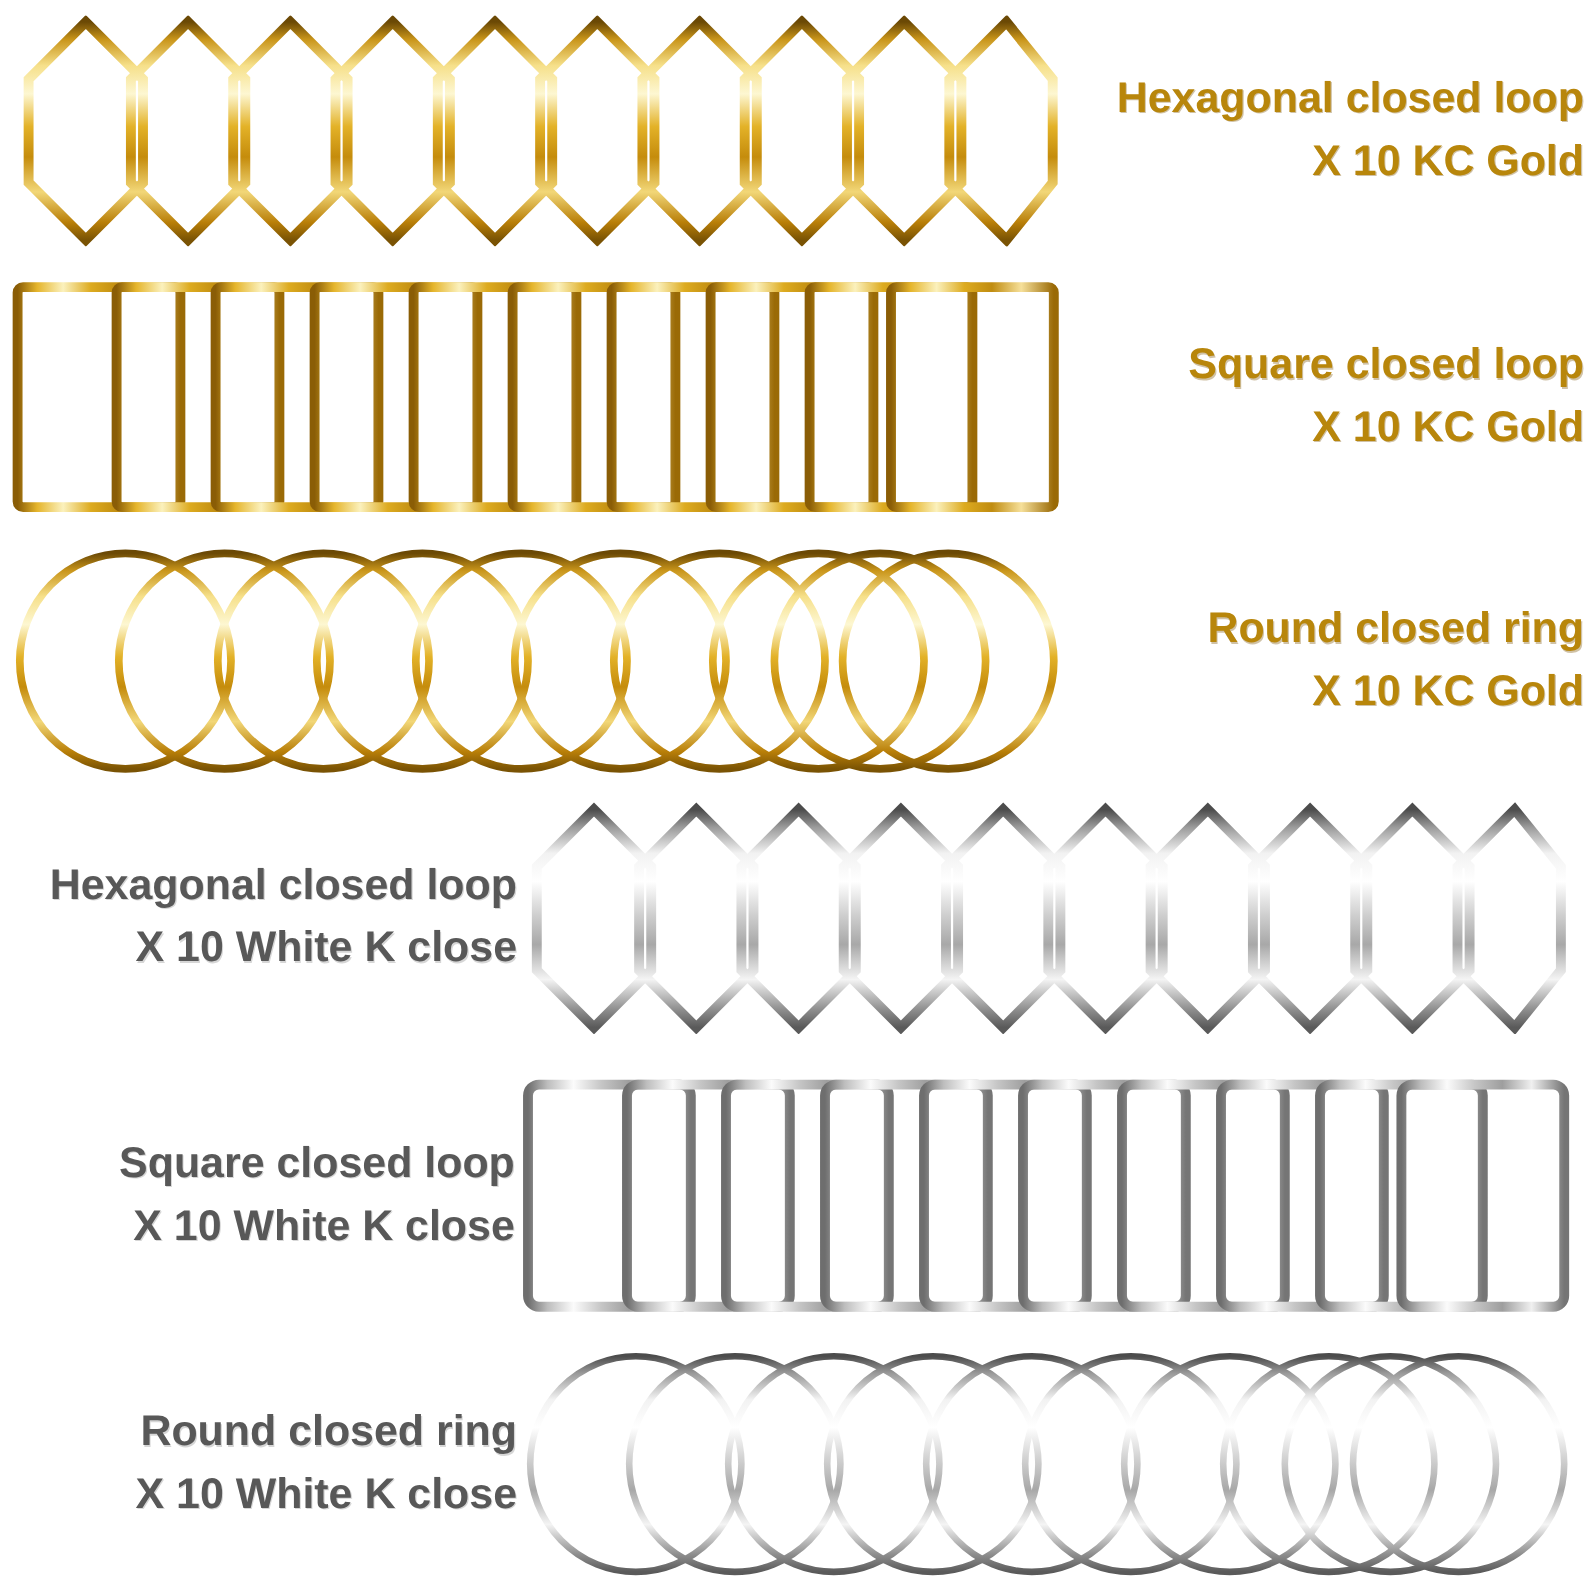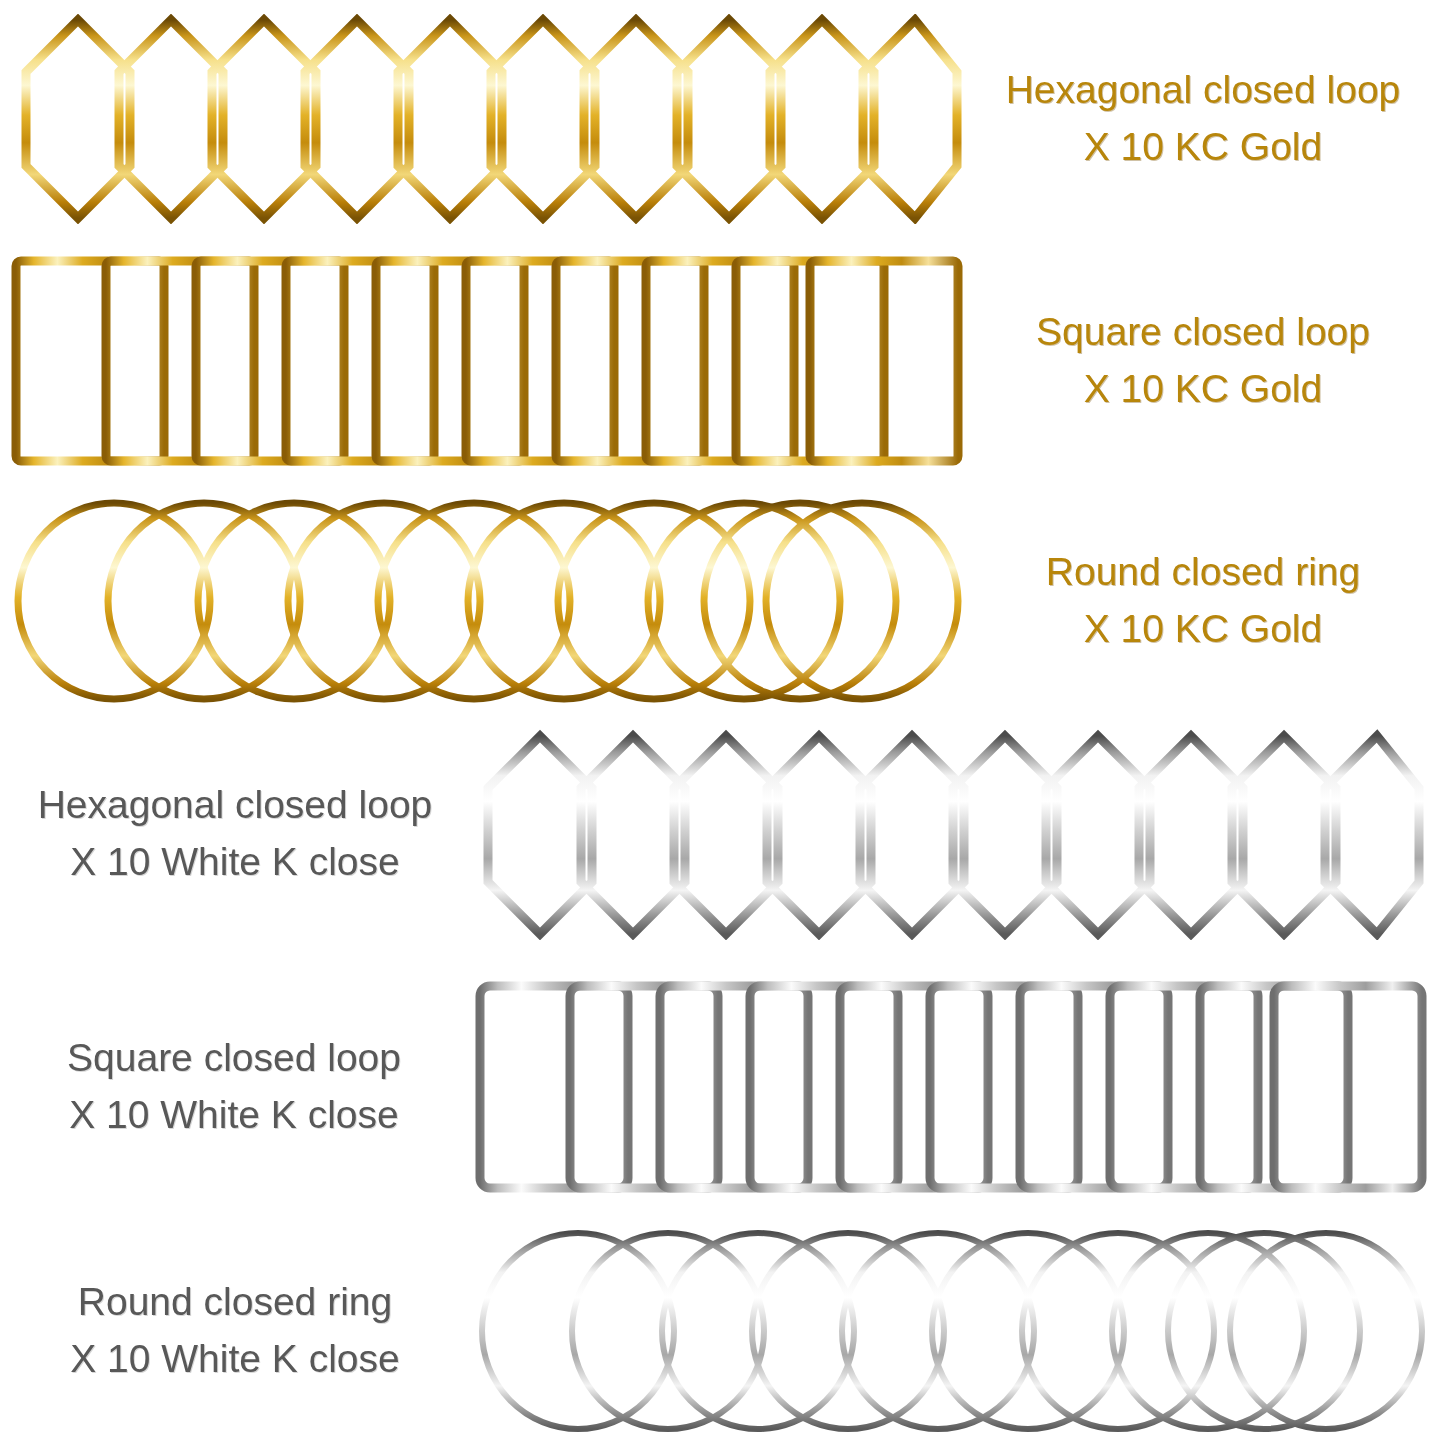--- a/index.html
+++ b/index.html
@@ -29,23 +29,23 @@
 
   .art {
     position: relative;
     flex: none;
   }
   .art svg { display: block; }
 
   
   .label {
     flex: none;
-    text-align: center;
+    text-align: right;
     line-height: 1.45;
-    font-weight: normal;
+    font-weight: bold;
     white-space: nowrap;
   }
   .label .line {
     display: block;
   }
   .label.gold {
     color: #b8860b;
     font-size: 39px;
     letter-spacing: 0px;
     text-shadow: 1px 1px 0 rgba(120,80,0,0.35);

